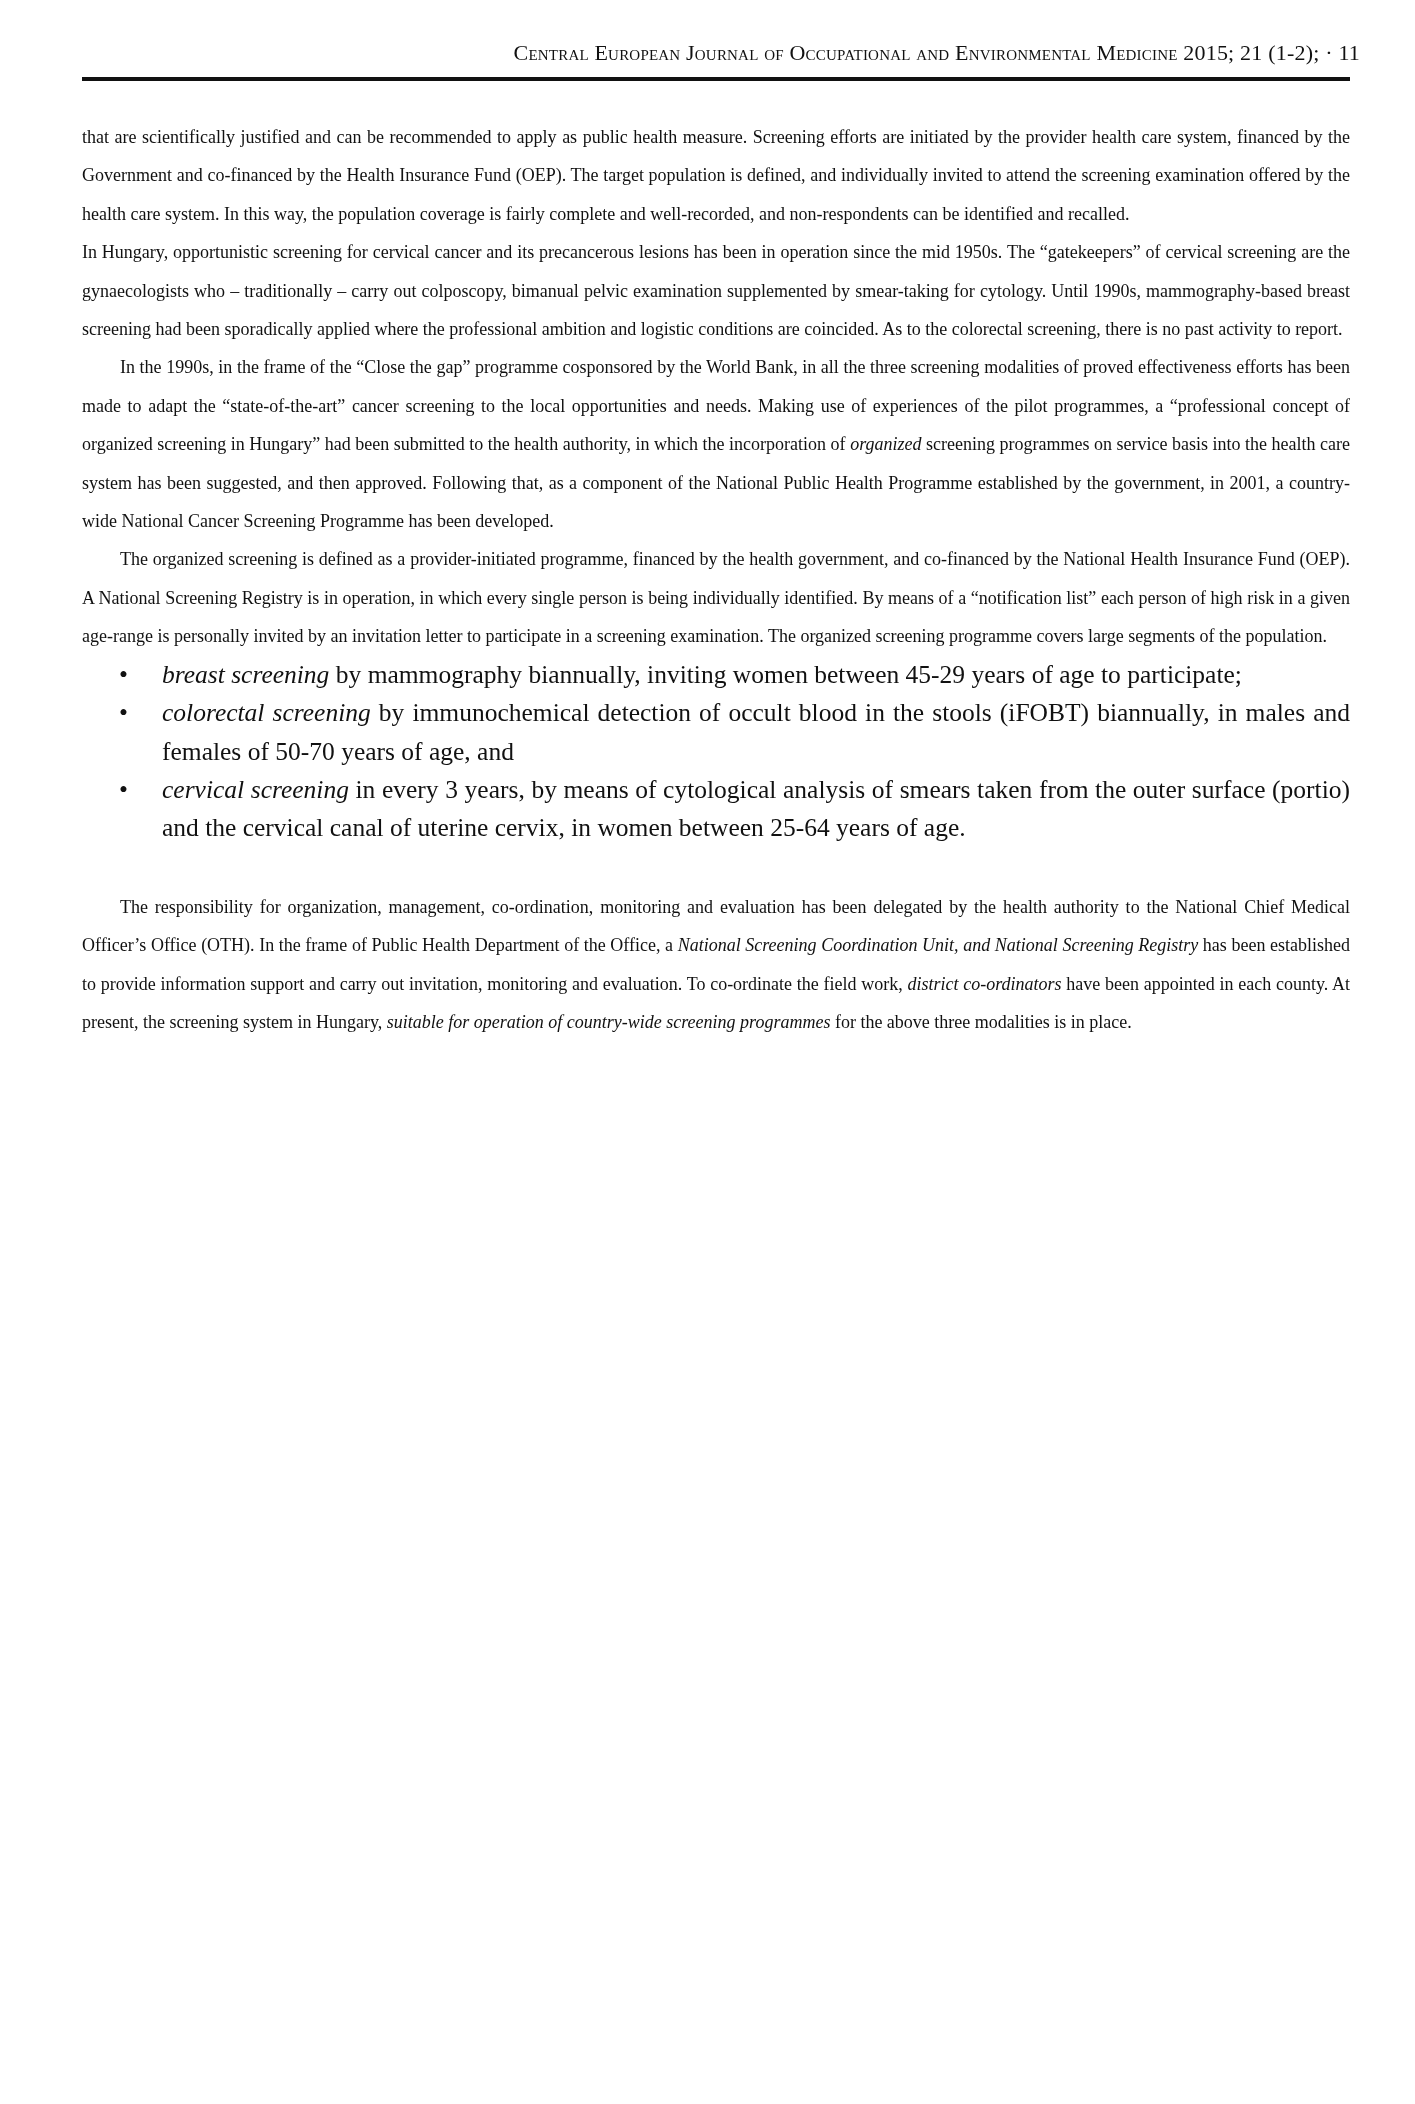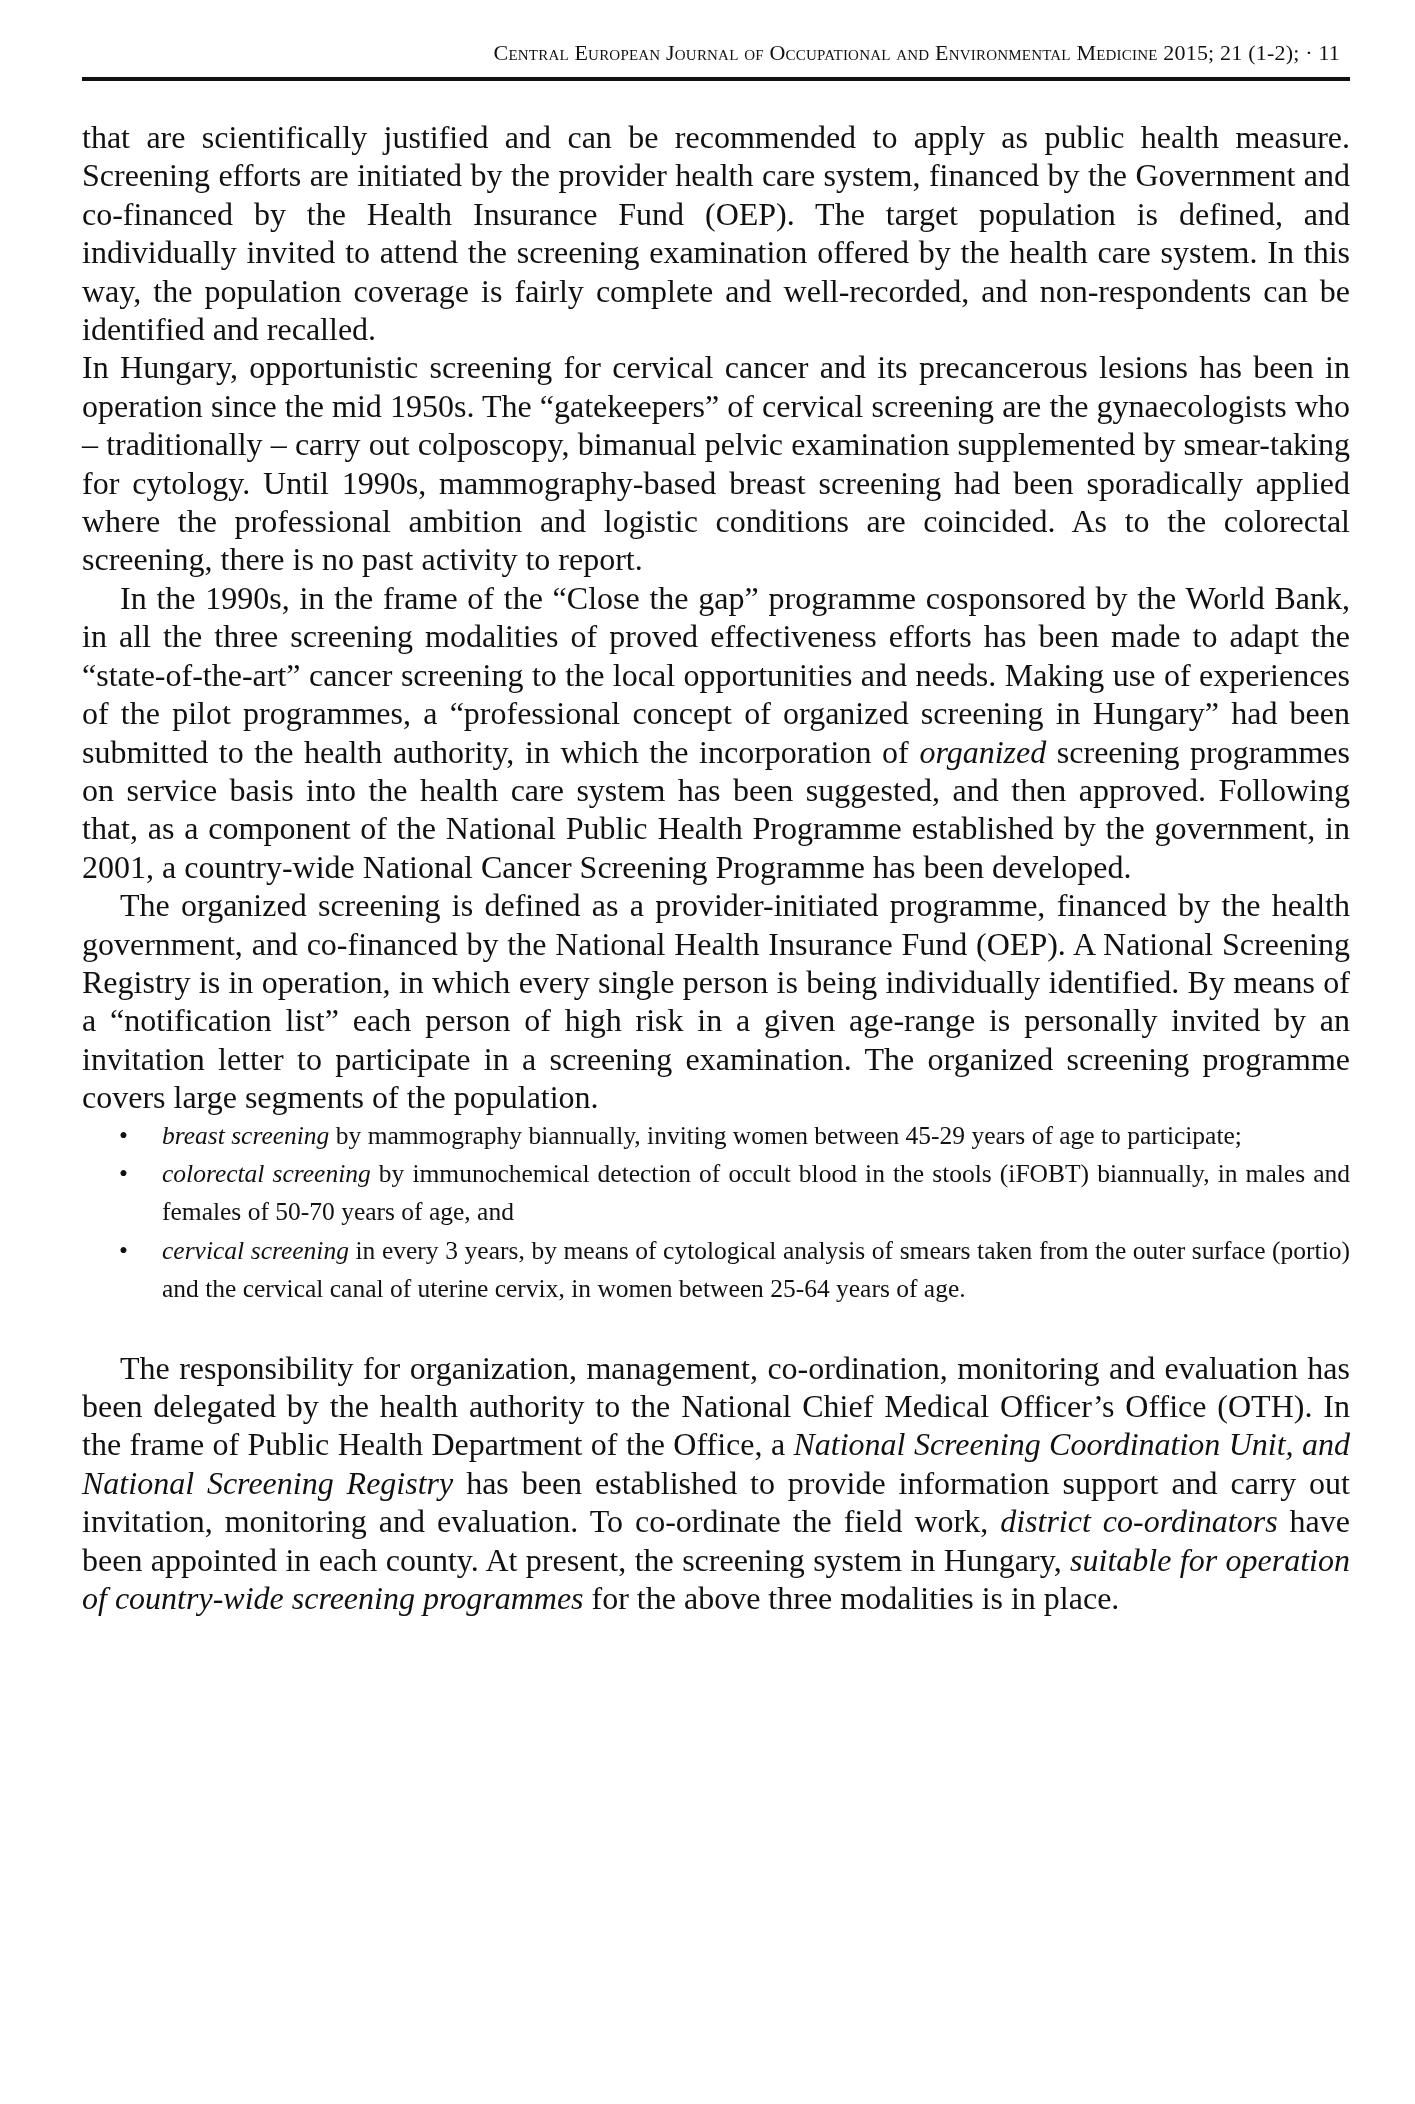--- a/index.html
+++ b/index.html
@@ -1,22 +1,22 @@
 <!DOCTYPE html>
 <html><head>
 <meta charset="utf-8">
 <style>
   html, body { margin: 0; padding: 0; background: #ffffff; }
   body { width: 1415px; height: 2104px; position: relative; overflow: hidden;
          font-family: "Liberation Serif", serif; color: #111; }
-  .running-header { position: absolute; left: 72px; width: 1268px; top: 40px;
+  .running-header { position: absolute; left: 92px; width: 1268px; top: 40px;
          text-align: right; font-size: 22px; font-variant: small-caps; letter-spacing: 0.2px; }
   .header-rule { position: absolute; left: 82px; width: 1268px; top: 77px; height: 4px; background: #111; }
   .content { position: absolute; left: 82px; width: 1268px; top: 118px; }
-  p { margin: 0; font-size: 32px; line-height: 38.4px; text-align: justify; }
+  p { margin: 0; font-size: 18px; line-height: 38.4px; text-align: justify; }
   p.indent { text-indent: 38px; }
   h2 { margin: 92px 0 48px 0; font-size: 31px; font-weight: bold; line-height: 40px; letter-spacing: 0.2px; }
   ul { margin: 0; padding: 0 0 0 80px; list-style: none; }
   li { font-size: 25.5px; line-height: 38.4px; text-align: justify; position: relative; }
   li .bullet { position: absolute; left: -43px; top: 0; }
   .gap { height: 40px; }
   em { font-style: italic; }
 </style>
 </head>
 <body>

